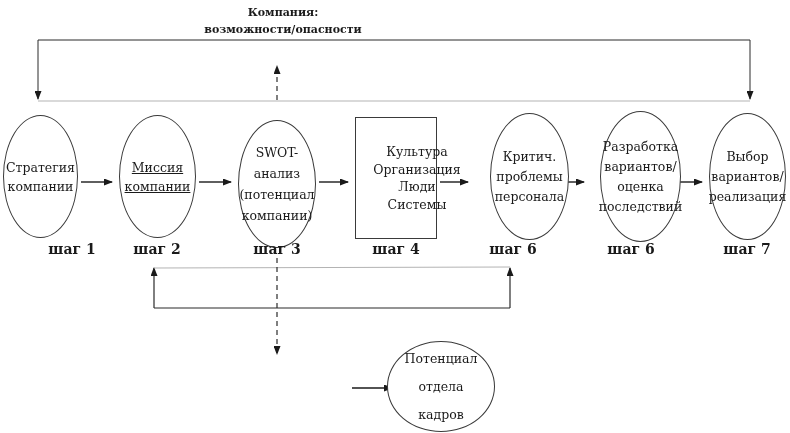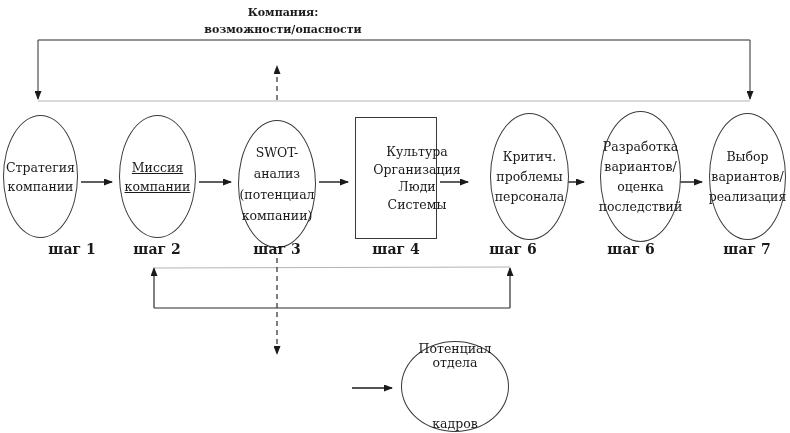--- a/index.html
+++ b/index.html
@@ -125,18 +125,18 @@
   <div class="step-label" style="left:591px;top:241px;">шаг 6</div>
 
   <div class="shape ellipse" style="left:709px;top:113px;width:77px;height:127px;line-height:20px;">
     <div>Выбор</div>
     <div>вариантов/</div>
     <div>реализация</div>
   </div>
   <div class="step-label" style="left:707px;top:241px;">шаг 7</div>
 
 
-  <div class="shape ellipse" style="left:401px;top:341px;width:108px;height:91px;line-height:14px;justify-content:space-between;">
+  <div class="shape ellipse" style="left:387px;top:341px;width:108px;height:91px;line-height:28px;">
     <div>Потенциал отдела</div>
     <div>кадров</div>
   </div>
 
 </div>
 
 </body></html>

